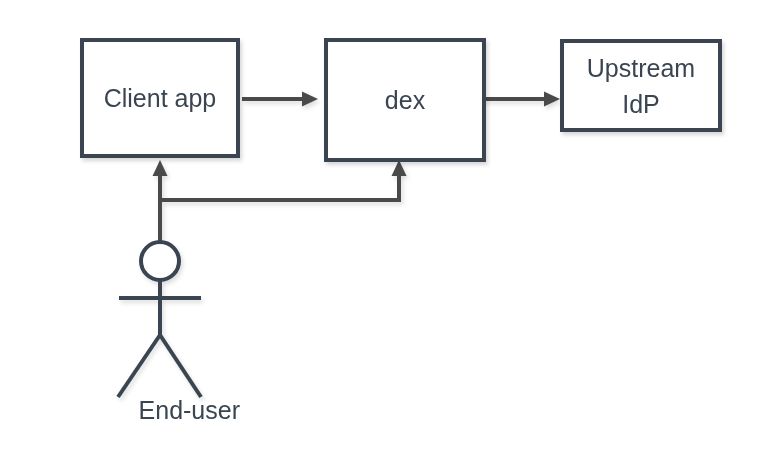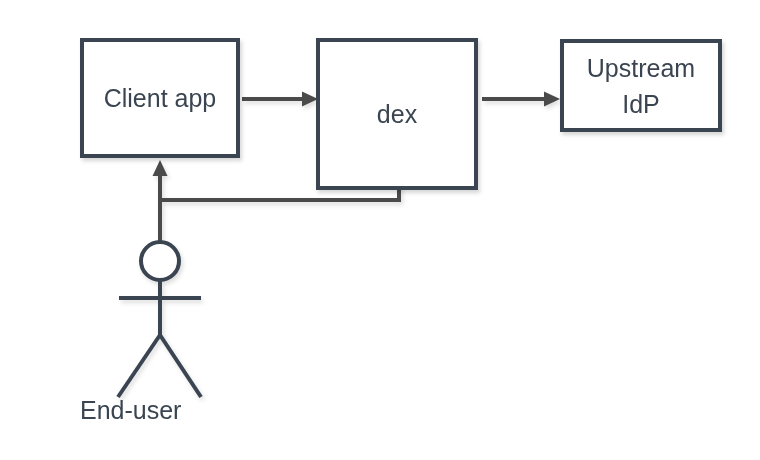--- a/index.html
+++ b/index.html
@@ -60,28 +60,28 @@
     text-align:center;
     color:var(--node-text);
     font-size:25px;
     line-height:36px;
   }
   .node .node-label{
     white-space:pre-line;
     padding:0 4px;
   }
   .node-client-app{left:80px;top:38px;width:160px;height:120px;}
-  .node-dex{left:316px;top:38px;width:162px;height:152px;}
+  .node-dex{left:324px;top:38px;width:162px;height:124px;}
   .node-upstream-idp{left:560px;top:39px;width:162px;height:93px;}
   .actor-label{
     position:absolute;
     left:80px;
     top:396px;
     width:160px;
-    text-align:left;
+    text-align:right;
     color:var(--node-text);
     font-size:25px;
     line-height:28px;
   }
 </style>
 </head>
 <body>
 
 <div class="canvas">
 

